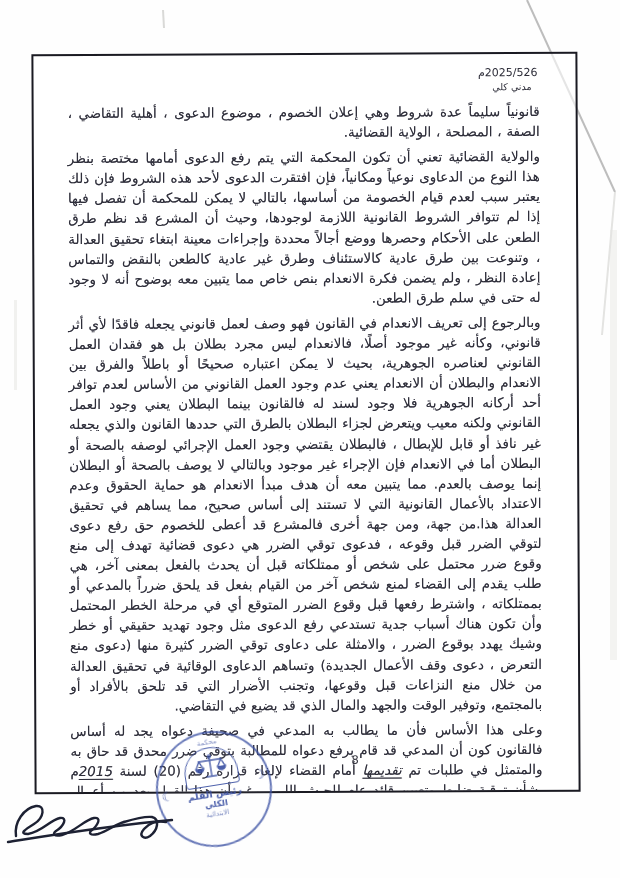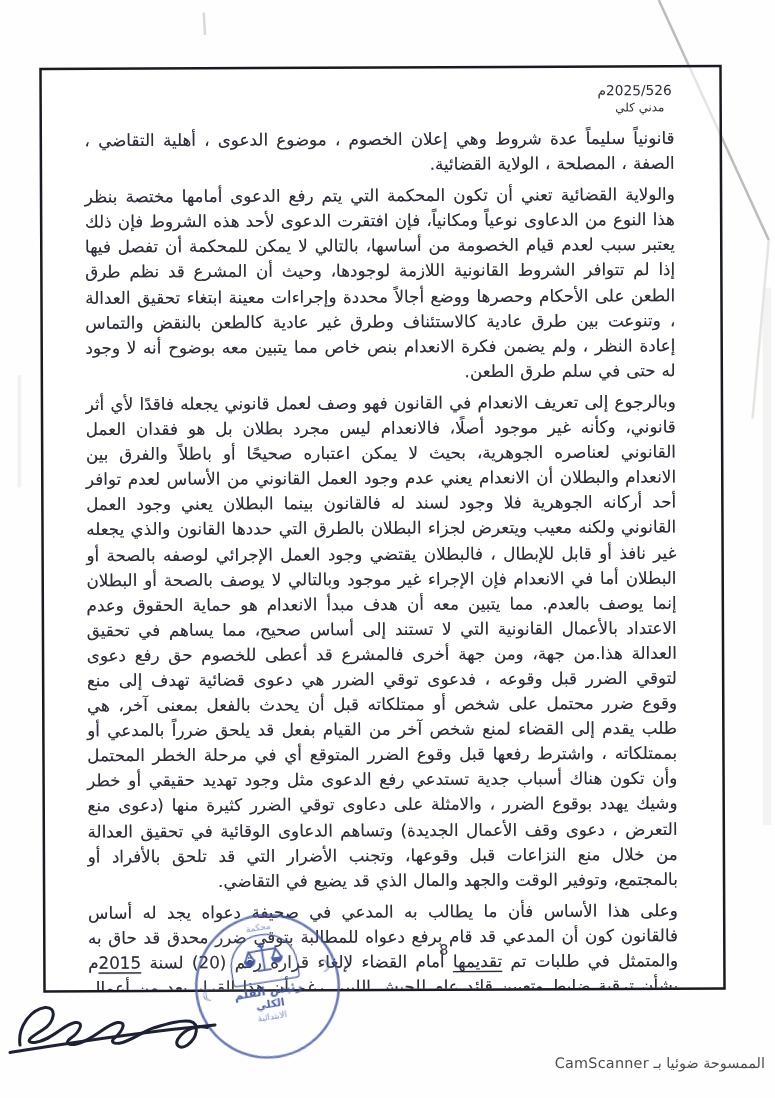--- a/index.html
+++ b/index.html
@@ -35,21 +35,21 @@
   .case-type{font-size:9.5px;margin-top:2px;margin-right:6px;}
 
   .body-par{
     margin:0 0 5px 0;
     font-size:13.4px;line-height:20.1px;
     color:#2e2e3a;
     text-align:justify;
     text-shadow:0 0 .5px rgba(45,45,60,.55);
     word-spacing:.5px;
   }
-  .us{text-decoration:underline;text-decoration-thickness:1.4px;text-underline-offset:3px;}
+  .us{text-decoration:underline;text-decoration-thickness:1.4px;text-underline-offset:3px;font-style:italic;}
 
   .page-number{
     position:absolute;left:315px;top:698px;
     font-size:11.5px;color:#33333d;direction:ltr;
   }
 
   
   .stamp{
     position:absolute;left:156px;top:731px;width:116px;height:116px;
     border:2px solid rgba(62,83,164,.85);border-radius:50%;
@@ -136,15 +136,14 @@
   </div>
 
   <svg class="signature" width="170" height="60" viewBox="0 0 170 60">
     <g stroke="#1d2133" stroke-width="2.4" fill="none" stroke-linecap="round" stroke-linejoin="round">
       <path d="M10,44 C8,30 18,16 30,14 C40,13 38,26 28,32 C20,37 12,42 22,42 C36,40 44,28 54,26 C62,25 58,34 50,39 C46,42 48,45 56,43 C70,39 78,28 88,26 C96,25 92,33 86,38 C82,41 84,44 92,42 C102,39 110,32 118,30"></path>
       <path d="M118,30 C128,27 138,24 146,25 C154,27 152,38 144,44 C138,48 132,44 138,37 C142,32 150,28 160,30"></path>
       <path d="M2,50 C40,44 100,34 166,28"></path>
     </g>
   </svg>
 
-  <div class="camscanner">الممسوحة ضوئيا بـ CamScanner</div>
 
 </div>
 
 </body></html>

